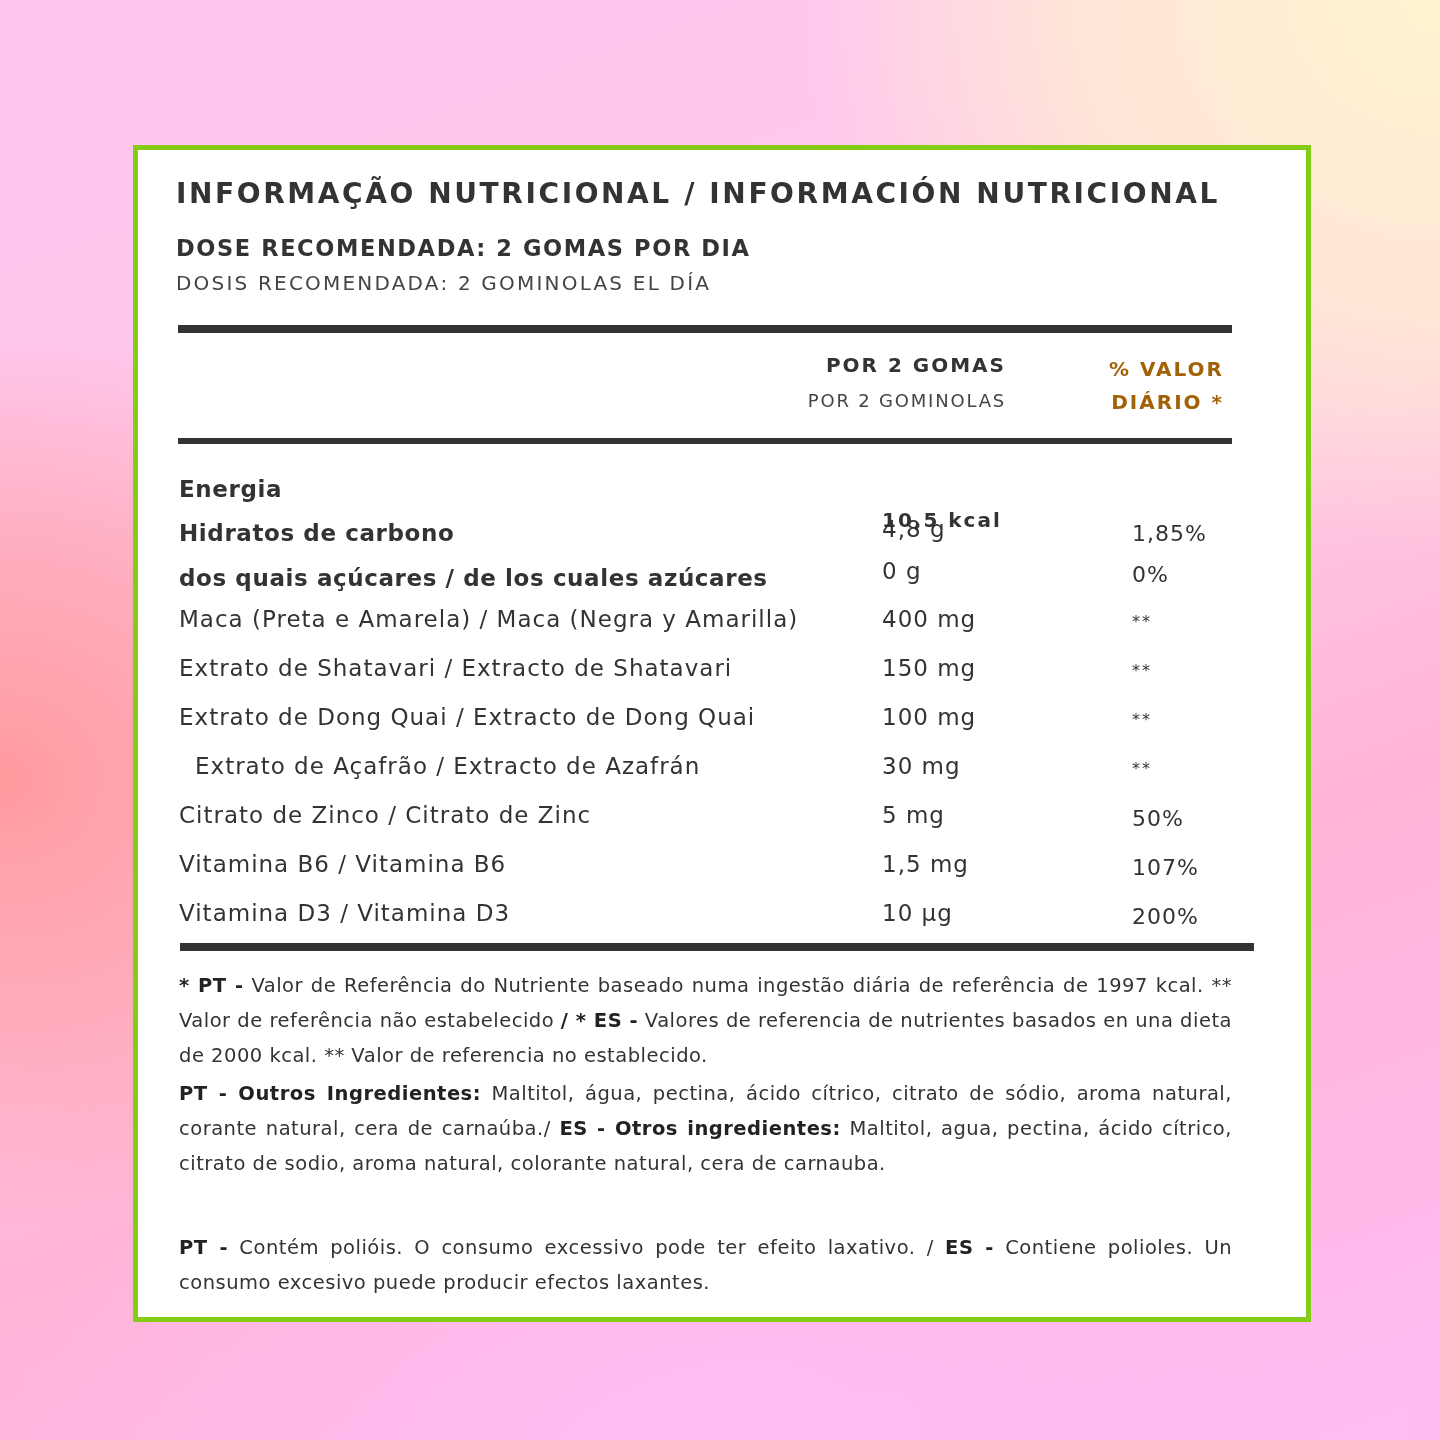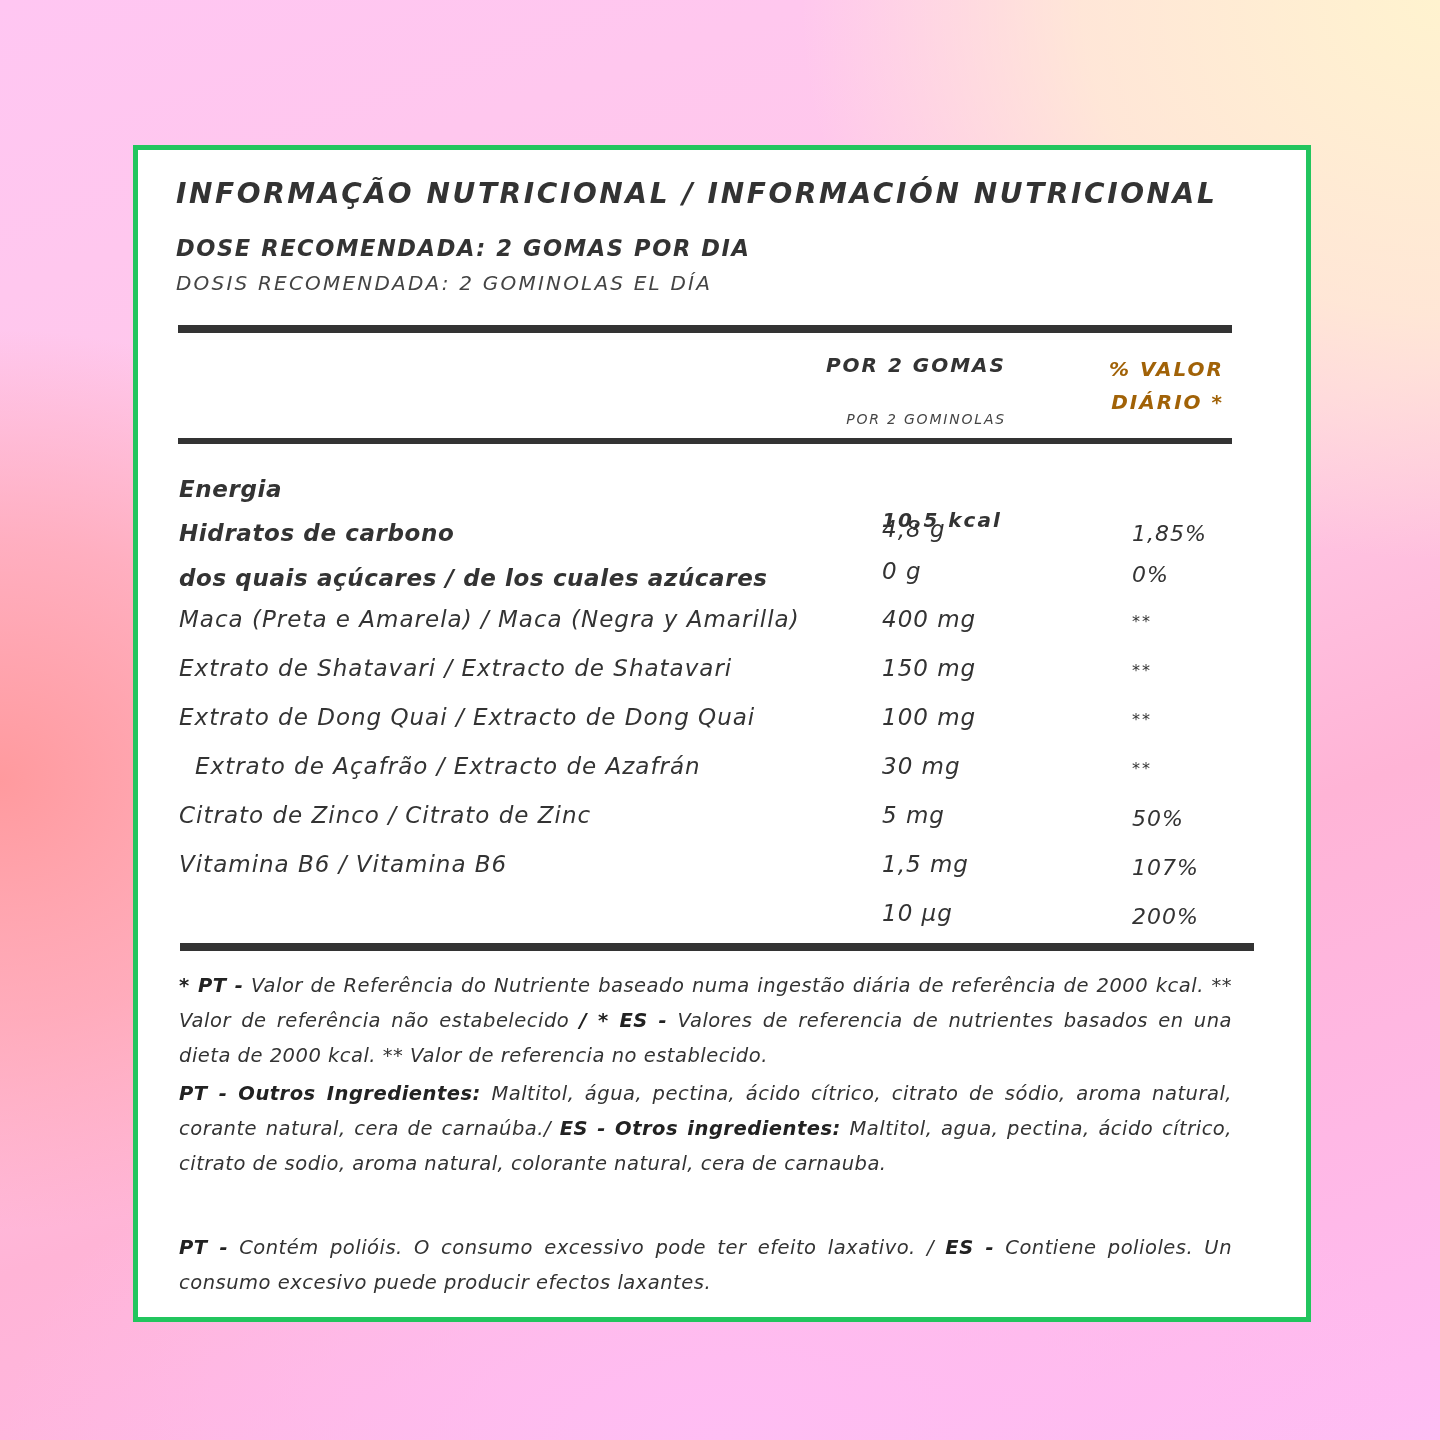--- a/index.html
+++ b/index.html
@@ -8,32 +8,32 @@
       background:
         radial-gradient(ellipse 700px 600px at 0px 780px, #ff9a9e 0%, rgba(255,154,158,0.55) 40%, rgba(255,154,158,0) 75%),
         radial-gradient(ellipse 800px 700px at 1440px 0px, #fff3cf 0%, rgba(255,243,207,0.7) 45%, rgba(255,243,207,0) 80%),
         radial-gradient(ellipse 900px 500px at 720px 1440px, #ffbdf3 0%, rgba(255,189,243,0) 80%),
         linear-gradient(160deg, #ffc6f2 0%, #ffc9e6 45%, #ffb4d6 65%, #ffbcf4 100%);
       font-family: "DejaVu Sans", sans-serif;
       color: #333;
     }
     .card {
       position: absolute; left: 133px; top: 145px; width: 1168px; height: 1167px;
-      background: #fff; border: 5px solid #22c55e; box-sizing: content-box; font-style: italic;
+      background: #fff; border: 5px solid #84cc16; box-sizing: content-box;
     }
     .abs { position: absolute; white-space: nowrap; }
     .title { left: 38px; top: 27px; font-size: 28px; font-weight: bold; letter-spacing: 2.6px; color: #333; }
     .dose-pt { left: 38px; top: 85px; font-size: 22.5px; font-weight: bold; letter-spacing: 1.6px; color: #333; }
     .dose-es { left: 38px; top: 121px; font-size: 20px; letter-spacing: 2.2px; color: #444; }
     .rule { position: absolute; background: #333; }
     .rule1 { left: 40px; top: 175px; width: 1054px; height: 8px; }
     .rule2 { left: 40px; top: 288px; width: 1054px; height: 6px; }
     .rule3 { left: 42px; top: 793px; width: 1074px; height: 8px; }
     .hdr-serving-pt { right: 300px; top: 203px; font-size: 20px; font-weight: bold; letter-spacing: 2px; color: #333; text-align: right; }
-    .hdr-serving-es { right: 300px; top: 261px; font-size: 14px; letter-spacing: 1.8px; color: #444; text-align: right; }
+    .hdr-serving-es { right: 300px; top: 240px; font-size: 18px; letter-spacing: 1.8px; color: #444; text-align: right; }
     .hdr-dv { right: 82px; top: 203px; font-size: 20px; font-weight: bold; letter-spacing: 2px; color: #a16207; text-align: right; line-height: 33px; white-space: normal; width: 140px; }
     .row-label { left: 41px; font-size: 23px; letter-spacing: 1px; color: #333; }
     .row-label.bold { font-weight: bold; letter-spacing: 0.6px; }
     .row-val { left: 744px; font-size: 23px; letter-spacing: 1px; color: #333; }
     .row-val.big { font-size: 20px; font-weight: bold; letter-spacing: 2px; margin-top: 47px; }
     .row-dv { left: 994px; font-size: 22px; letter-spacing: 1px; color: #333; }
     .row-dv.stars { font-size: 16px; letter-spacing: 2px; }
     .notes { position: absolute; left: 41px; width: 1053px; font-size: 19.5px; line-height: 35px; text-align: justify; color: #333; letter-spacing: 0.5px; }
     .notes b { color: #222; }
     .n1 { top: 818px; }
@@ -82,27 +82,28 @@
   <div class="abs row-dv stars" style="top:609px;">**</div>
 
   <div class="abs row-label" style="top:652px;">Citrato de Zinco / Citrato de Zinc</div>
   <div class="abs row-val" style="top:652px;">5 mg</div>
   <div class="abs row-dv" style="top:656px;">50%</div>
 
   <div class="abs row-label" style="top:701px;">Vitamina B6 / Vitamina B6</div>
   <div class="abs row-val" style="top:701px;">1,5 mg</div>
   <div class="abs row-dv" style="top:705px;">107%</div>
 
+  <div class="abs row-label" style="top:750px;">Vitamina D3 / Vitamina D3</div>
   <div class="abs row-val" style="top:750px;">10 µg</div>
   <div class="abs row-dv" style="top:754px;">200%</div>
 
   <div class="rule rule3"></div>
 
   <div class="notes n1">
-    <b>* PT -</b><span> Valor de Referência do Nutriente baseado numa ingestão diária de referência de 2000 kcal. ** Valor de referência não estabelecido </span><b>/ * ES -</b><span> Valores de referencia de nutrientes basados en una dieta de 2000 kcal. ** Valor de referencia no establecido.</span>
+    <b>* PT -</b><span> Valor de Referência do Nutriente baseado numa ingestão diária de referência de 1997 kcal. ** Valor de referência não estabelecido </span><b>/ * ES -</b><span> Valores de referencia de nutrientes basados en una dieta de 2000 kcal. ** Valor de referencia no establecido.</span>
   </div>
 
   <div class="notes n2">
     <b>PT - Outros Ingredientes:</b><span> Maltitol, água, pectina, ácido cítrico, citrato de sódio, aroma natural, corante natural, cera de carnaúba./ </span><b>ES - Otros ingredientes:</b><span> Maltitol, agua, pectina, ácido cítrico, citrato de sodio, aroma natural, colorante natural, cera de carnauba.</span>
   </div>
 
   <div class="notes n3">
     <b>PT -</b><span> Contém polióis. O consumo excessivo pode ter efeito laxativo. / </span><b>ES -</b><span> Contiene polioles. Un consumo excesivo puede producir efectos laxantes.</span>
   </div>
 </div>

